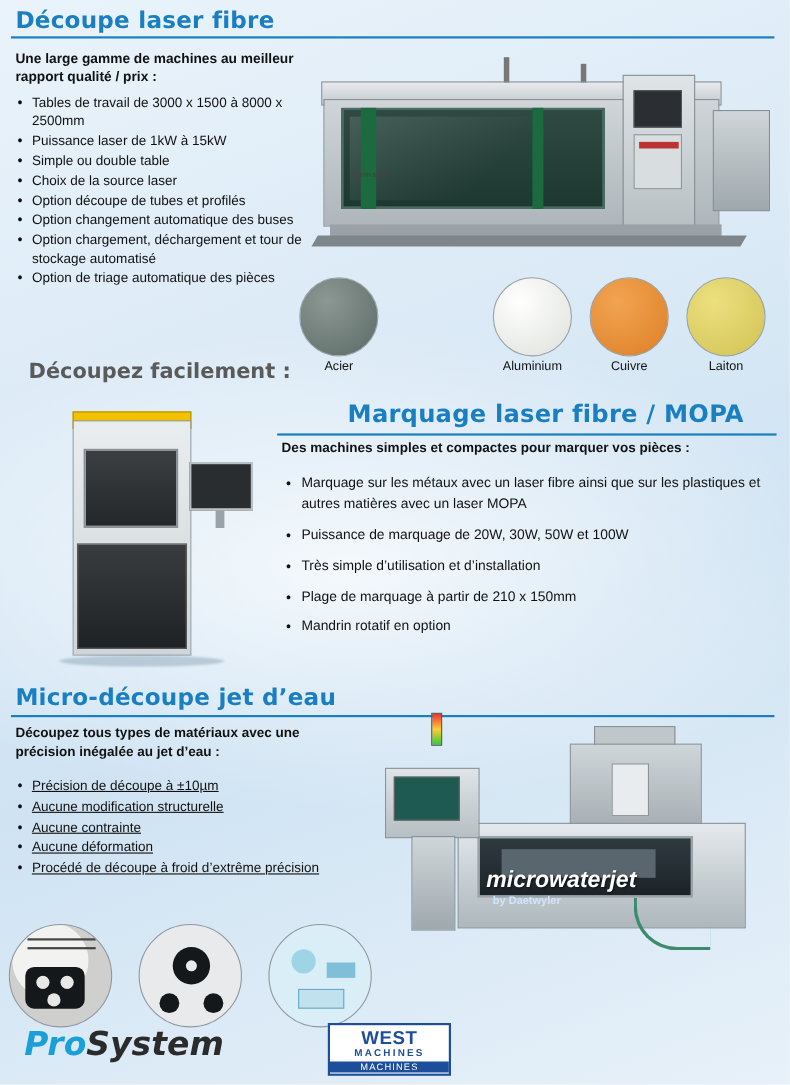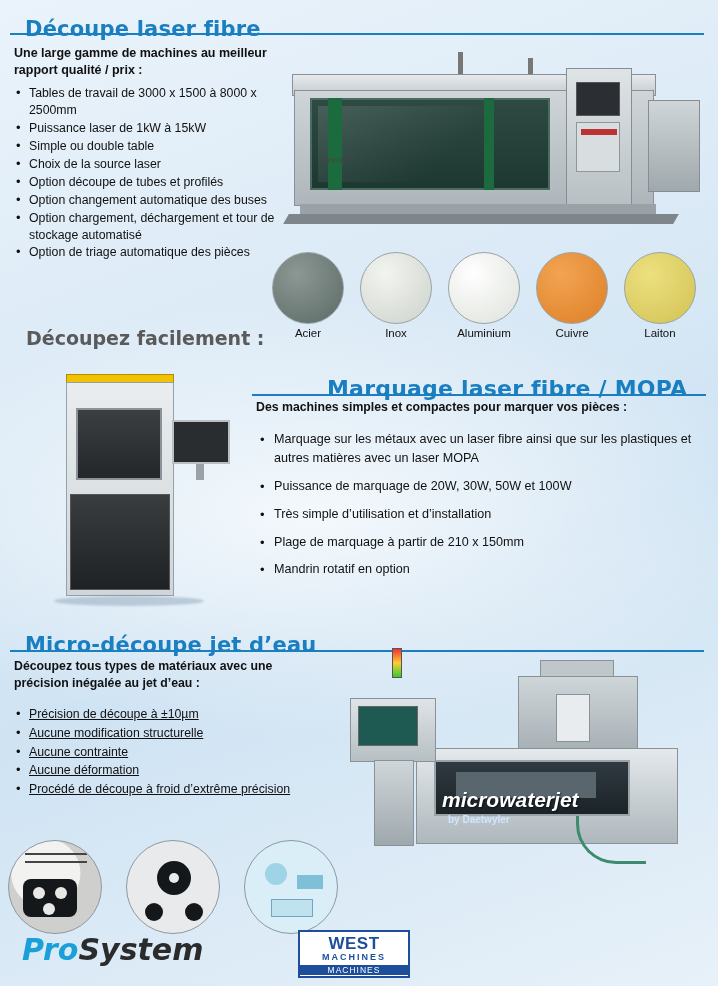--- a/index.html
+++ b/index.html
@@ -16,21 +16,21 @@
   }
   
   .glow {
     position:absolute; left:-10%; top:30%; width:120%; height:45%;
     background: radial-gradient(ellipse at 45% 50%, rgba(255,255,255,.75) 0%, rgba(255,255,255,0) 70%);
     pointer-events:none;
   }
 
   h2.section {
     font-size: 21px; font-weight: bold; color:#1a7fc1;
-    margin:11px; letter-spacing:.2px;
+    margin:0; letter-spacing:.2px;
     font-family:"DejaVu Sans", sans-serif;
   }
 
   .intro { font-size:12.5px; line-height:1.35; font-weight:bold; }
   ul.bul { list-style:none; margin:6px 0 0 0; padding:0; }
   ul.bul li {
     position:relative; padding-left:15px; font-size:12.3px; line-height:1.38; margin-bottom:1px;
   }
   ul.bul li:before {
     content:"•"; position:absolute; left:2px; top:-1px; font-size:13px; color:#111;
@@ -169,24 +169,20 @@
     <div class="lm-legs"></div>
     <div class="lm-base"></div>
     <div class="lm-logo">Hymson</div>
   </div>
 
   <div id="materials">
     <div class="mat" style="left:0px;top:0">
       <div class="disc" style="background:radial-gradient(circle at 35% 30%,#8b9894,#5c6a66)"></div>
       <div class="cap">Acier</div>
     </div>
-    <div class="mat" style="left:88px;top:0">
-      <div class="disc" style="background:radial-gradient(circle at 35% 30%,#f2f4f0,#cdd2cb)"></div>
-      <div class="cap">Inox</div>
-    </div>
     <div class="mat" style="left:176px;top:0">
       <div class="disc" style="background:radial-gradient(circle at 35% 30%,#ffffff,#dde1da)"></div>
       <div class="cap">Aluminium</div>
     </div>
     <div class="mat" style="left:264px;top:0">
       <div class="disc" style="background:radial-gradient(circle at 35% 30%,#f2a452,#dd7f26)"></div>
       <div class="cap">Cuivre</div>
     </div>
     <div class="mat" style="left:352px;top:0">
       <div class="disc" style="background:radial-gradient(circle at 35% 30%,#ece07f,#d2c254)"></div>

